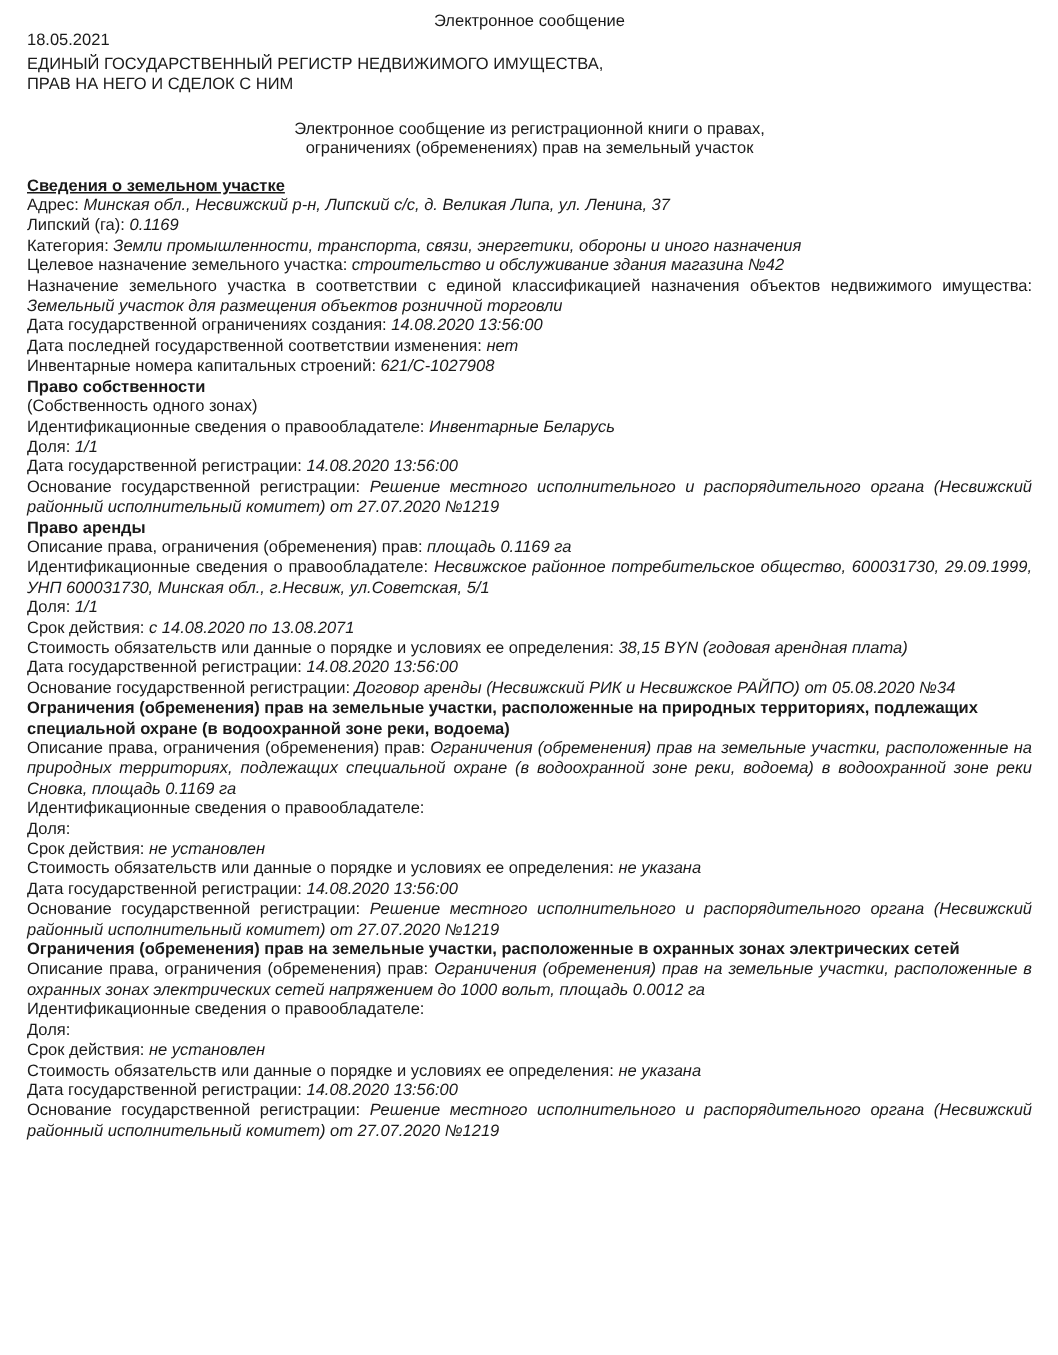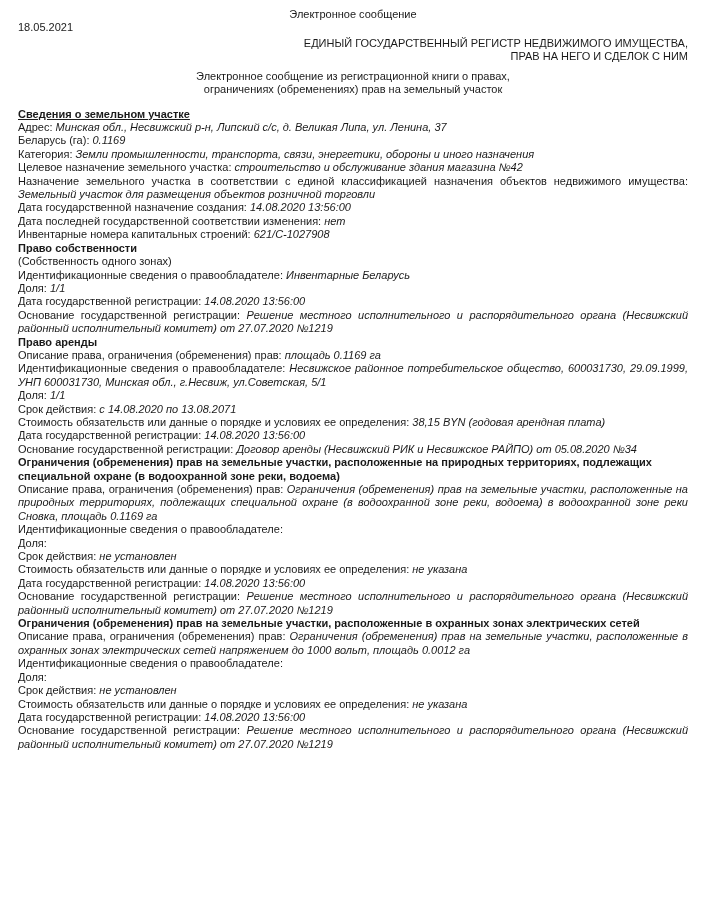--- a/index.html
+++ b/index.html
@@ -11,22 +11,22 @@
     font-family: "Liberation Sans", "DejaVu Sans", sans-serif;
     font-size: 11px;
     line-height: 13.4px;
     color: #1a1a1a;
   }
   .page { padding: 8px 17px 0 18px; }
 
   .top { position: relative; text-align: center; height: 14px; }
   .date { position: absolute; left: 0; top: 0; margin-top: 13px; }
 
-  .title { text-align: right; margin-top: 15px; }
-  .subtitle { text-align: center; margin-top: 6px; }
+  .title { text-align: left; margin-top: 15px; }
+  .subtitle { text-align: center; margin-top: 16px; }
   .title div, .subtitle div { white-space: nowrap; }
 
   #sections { display: block; }
   .sec { }
   .sec.first { margin-top: 11px; }
   .sec-heading { font-weight: bold; text-align: left; }
   .sec-heading.u { text-decoration: underline; }
   .line { margin: 0; text-align: justify; }
   .lab { font-style: normal; }
   .val { font-style: italic; }
@@ -54,25 +54,25 @@
 
   <div class="subtitle">
     <div>Электронное сообщение из регистрационной книги о правах,</div>
     <div>ограничениях (обременениях) прав на земельный участок</div>
   </div>
 
   <main id="sections">
       <section class="sec first">
         <div class="sec-heading u">Сведения о земельном участке</div>
         <p class="line"><span class="lab">Адрес:</span> <span class="val">Минская обл., Несвижский р-н, Липский с/с, д. Великая Липа, ул. Ленина, 37</span></p>
-        <p class="line"><span class="lab">Беларусь (га):</span> <span class="val">0.1169</span></p>
+        <p class="line"><span class="lab">Липский (га):</span> <span class="val">0.1169</span></p>
         <p class="line"><span class="lab">Категория:</span> <span class="val">Земли промышленности, транспорта, связи, энергетики, обороны и иного назначения</span></p>
         <p class="line"><span class="lab">Целевое назначение земельного участка:</span> <span class="val">строительство и обслуживание здания магазина №42</span></p>
         <p class="line"><span class="lab">Назначение земельного участка в соответствии с единой классификацией назначения объектов недвижимого имущества:</span> <span class="val">Земельный участок для размещения объектов розничной торговли</span></p>
-        <p class="line"><span class="lab">Дата государственной назначение создания:</span> <span class="val">14.08.2020 13:56:00</span></p>
+        <p class="line"><span class="lab">Дата государственной ограничениях создания:</span> <span class="val">14.08.2020 13:56:00</span></p>
         <p class="line"><span class="lab">Дата последней государственной соответствии изменения:</span> <span class="val">нет</span></p>
         <p class="line"><span class="lab">Инвентарные номера капитальных строений:</span> <span class="val">621/С-1027908</span></p>
       </section>
       <section class="sec">
         <div class="sec-heading">Право собственности</div>
         <p class="line"><span class="lab">(Собственность одного зонах)</span></p>
         <p class="line"><span class="lab">Идентификационные сведения о правообладателе:</span> <span class="val">Инвентарные Беларусь</span></p>
         <p class="line"><span class="lab">Доля:</span> <span class="val">1/1</span></p>
         <p class="line"><span class="lab">Дата государственной регистрации:</span> <span class="val">14.08.2020 13:56:00</span></p>
         <p class="line"><span class="lab">Основание государственной регистрации:</span> <span class="val">Решение местного исполнительного и распорядительного органа (Несвижский районный исполнительный комитет) от 27.07.2020 №1219</span></p>

